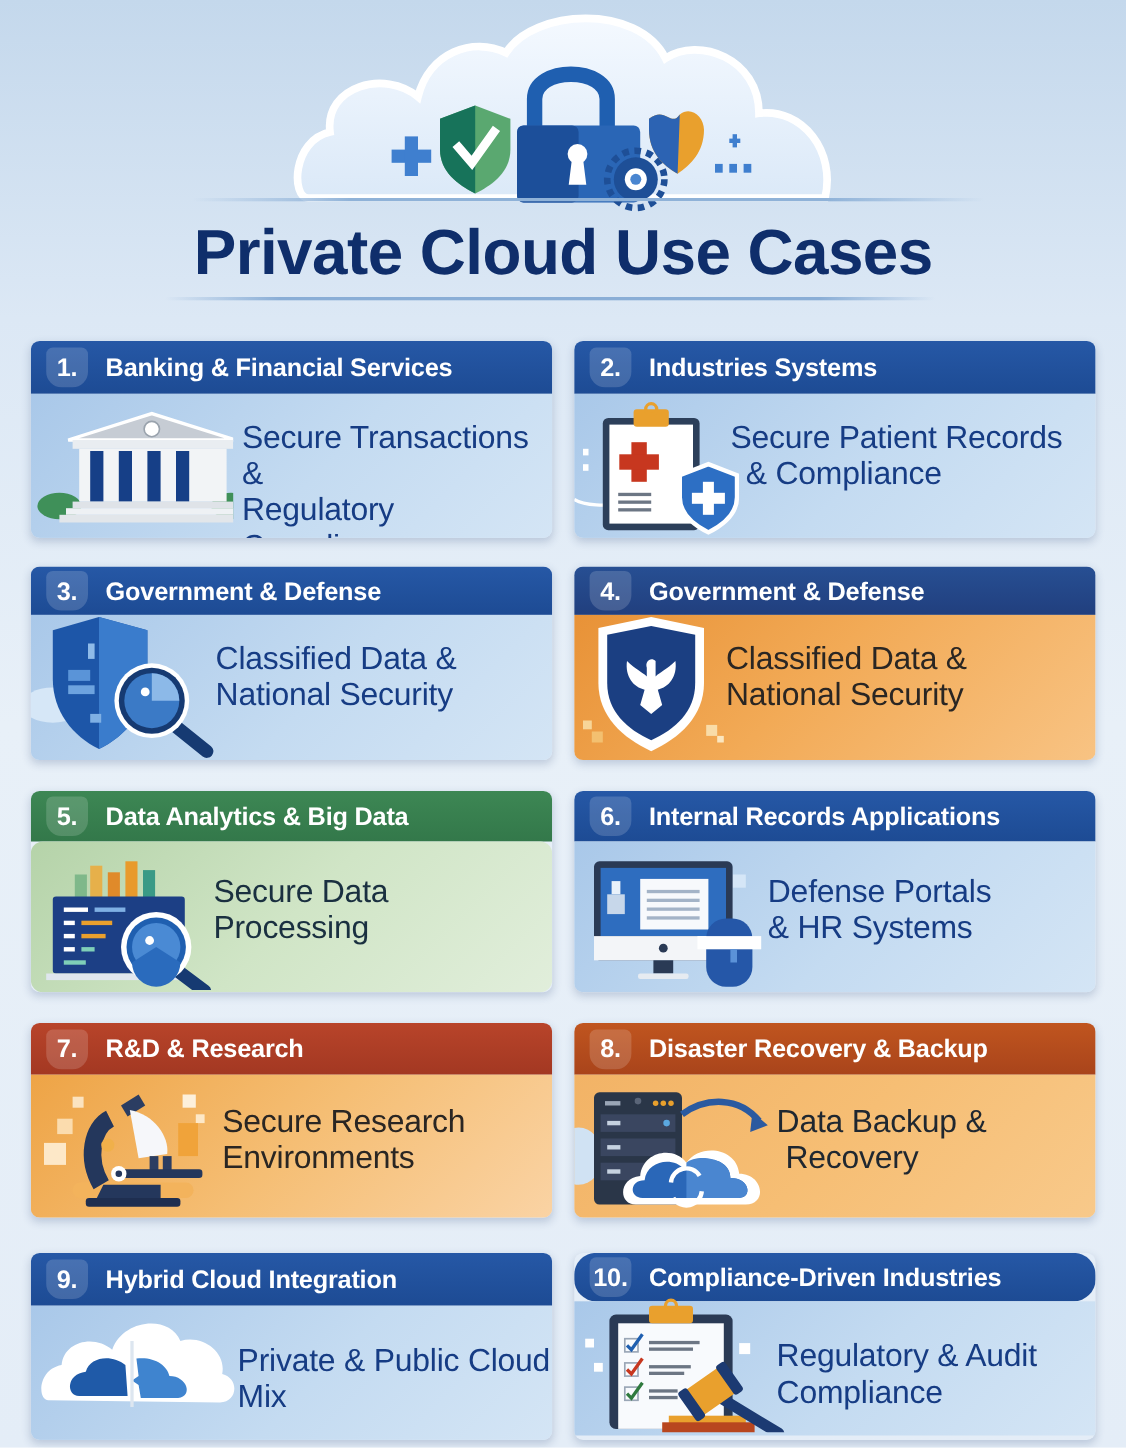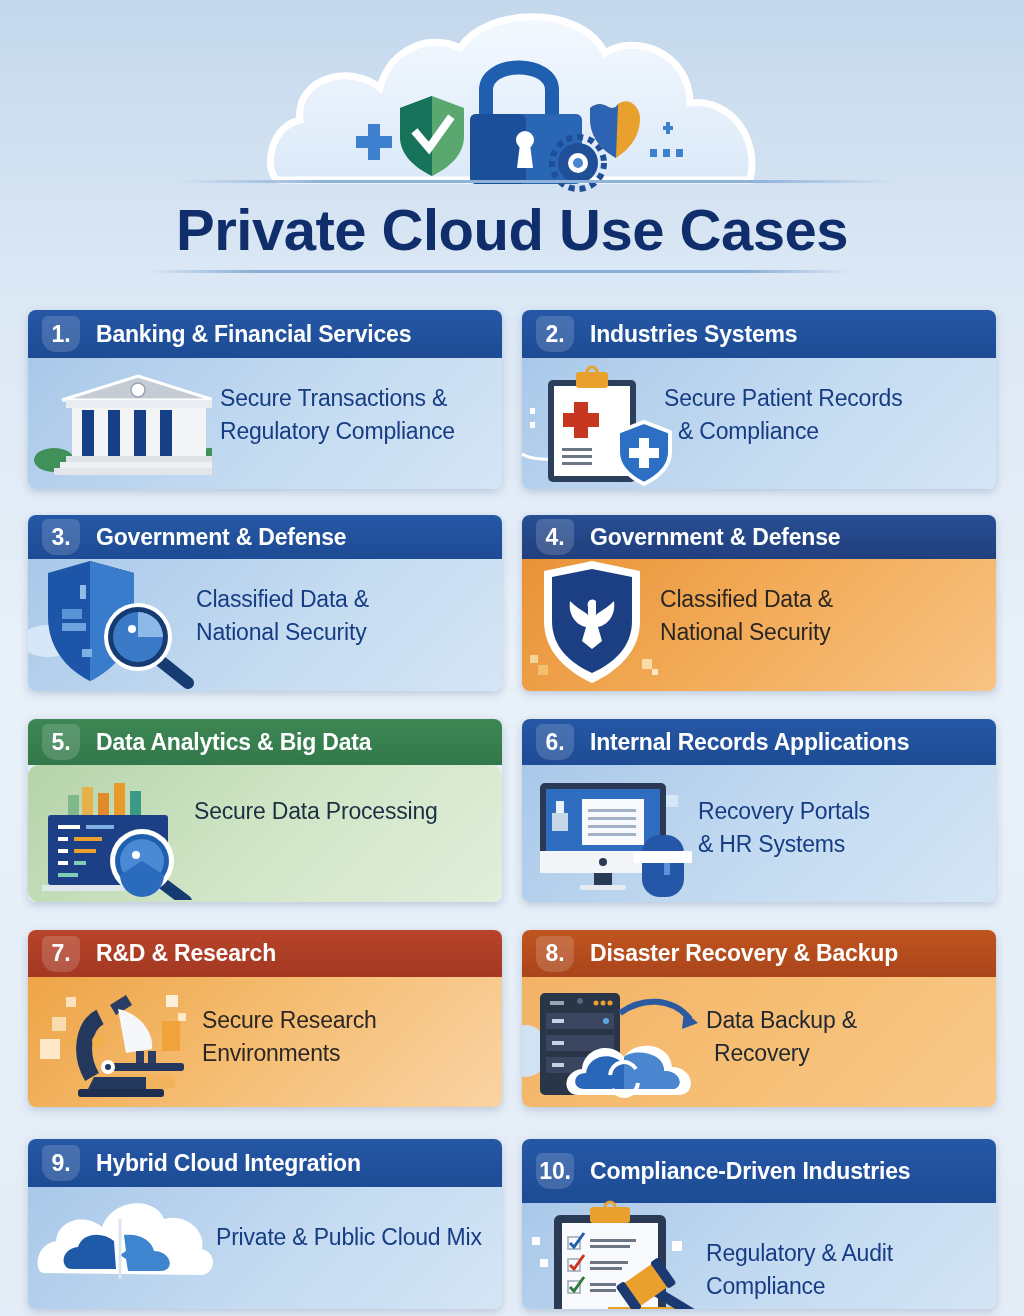--- a/index.html
+++ b/index.html
@@ -37,21 +37,21 @@
     .card-num {
       display: inline-flex; align-items: center; justify-content: center;
       min-width: 38px; height: 36px; margin-right: 16px; padding: 0 3px;
       border-radius: 6px 6px 14px 14px; background: rgba(255,255,255,0.16);
       font-size: 23px; font-weight: 700;
     }
     .card-title { white-space: nowrap; }
     .card-body { position: relative; }
     .card-icon { position: absolute; left: 10px; top: 6px; }
     .card-desc {
-      position: absolute; font-size: 23px; line-height: 33px; font-weight: 400;
+      position: absolute; font-size: 29px; line-height: 33px; font-weight: 400;
       letter-spacing: -0.2px;
     }
     .theme-blue .card-header { background: linear-gradient(180deg, #2658a6 0%, #1d4b94 100%); }
     .theme-blue .card-body { background: linear-gradient(135deg, #a9c8e9 0%, #c4dbf1 55%, #d4e5f5 100%); }
     .theme-blue .card-desc { color: #163c84; }
     .theme-orange .card-header { background: linear-gradient(180deg, #274f93 0%, #213f7e 100%); }
     .theme-orange .card-body { background: linear-gradient(135deg, #e89237 0%, #f2aa56 45%, #f8c383 100%); }
     .theme-orange .card-desc { color: #2a2623; }
     .theme-green .card-header { background: linear-gradient(180deg, #3d8754 0%, #33784a 100%); }
     .theme-green .card-body { background: linear-gradient(135deg, #b5d3a9 0%, #d0e5c6 50%, #e1eedb 100%); border-radius: 11px; }
@@ -280,21 +280,21 @@
       <rect x="56" y="34" width="62" height="46" fill="#f7f9fc"></rect>
       <rect x="62" y="44" width="48" height="3" fill="#a3b3c7"></rect>
       <rect x="62" y="52" width="48" height="3" fill="#a3b3c7"></rect>
       <rect x="62" y="60" width="48" height="3" fill="#a3b3c7"></rect>
       <rect x="62" y="68" width="48" height="3" fill="#a3b3c7"></rect>
       <rect x="116" y="70" width="42" height="62" rx="18" fill="#2557a8"></rect>
       <rect x="108" y="86" width="58" height="12" fill="#ffffff"></rect>
       <rect x="138" y="98" width="6" height="12" fill="#5b92d8"></rect>
     </svg>
     <div class="card-desc" style="left:176px;top:30px;">
-      <div>Recovery Portals</div>
+      <div>Defense Portals</div>
       <div>&amp; HR Systems</div>
     </div>
   </div>
 </div>
 
 <div class="card theme-red" style="left:28px;top:930px;height:177px;">
   <div class="card-header" style="height:47px;">
     <span class="card-num">7.</span>
     <span class="card-title">R&amp;D &amp; Research</span>
   </div>
@@ -374,21 +374,21 @@
       <path d="M90,46 C106,44 118,52 120,62 C136,62 142,80 128,82 L94,82 L92,70 L86,66 L92,62 Z" fill="#3f84cf"></path>
       <line x1="86" y1="30" x2="86" y2="90" stroke="#dde6f0" stroke-width="3"></line>
     </svg>
     <div class="card-desc" style="left:188px;top:34px;">
       <div>Private &amp; Public Cloud Mix</div>
     </div>
   </div>
 </div>
 
 <div class="card theme-blue" style="left:522px;top:1139px;height:170px;">
-  <div class="card-header" style="height:64px;">
+  <div class="card-header" style="height:44px;border-radius:20px;">
     <span class="card-num">10.</span>
     <span class="card-title">Compliance-Driven Industries</span>
   </div>
   <div class="card-body" style="height:122px;">
     <svg class="card-icon" width="200" height="125" viewBox="0 0 200 125" style="left:0px;top:-6px;">
       <rect x="10" y="40" width="8" height="8" fill="#ffffff"></rect>
       <rect x="18" y="62" width="8" height="8" fill="#ffffff"></rect>
       <rect x="150" y="44" width="10" height="10" fill="#ffffff"></rect>
       <rect x="32" y="18" width="112" height="104" rx="6" fill="#2a3a55"></rect>
       <rect x="40" y="26" width="96" height="96" fill="#f8fafd"></rect>

